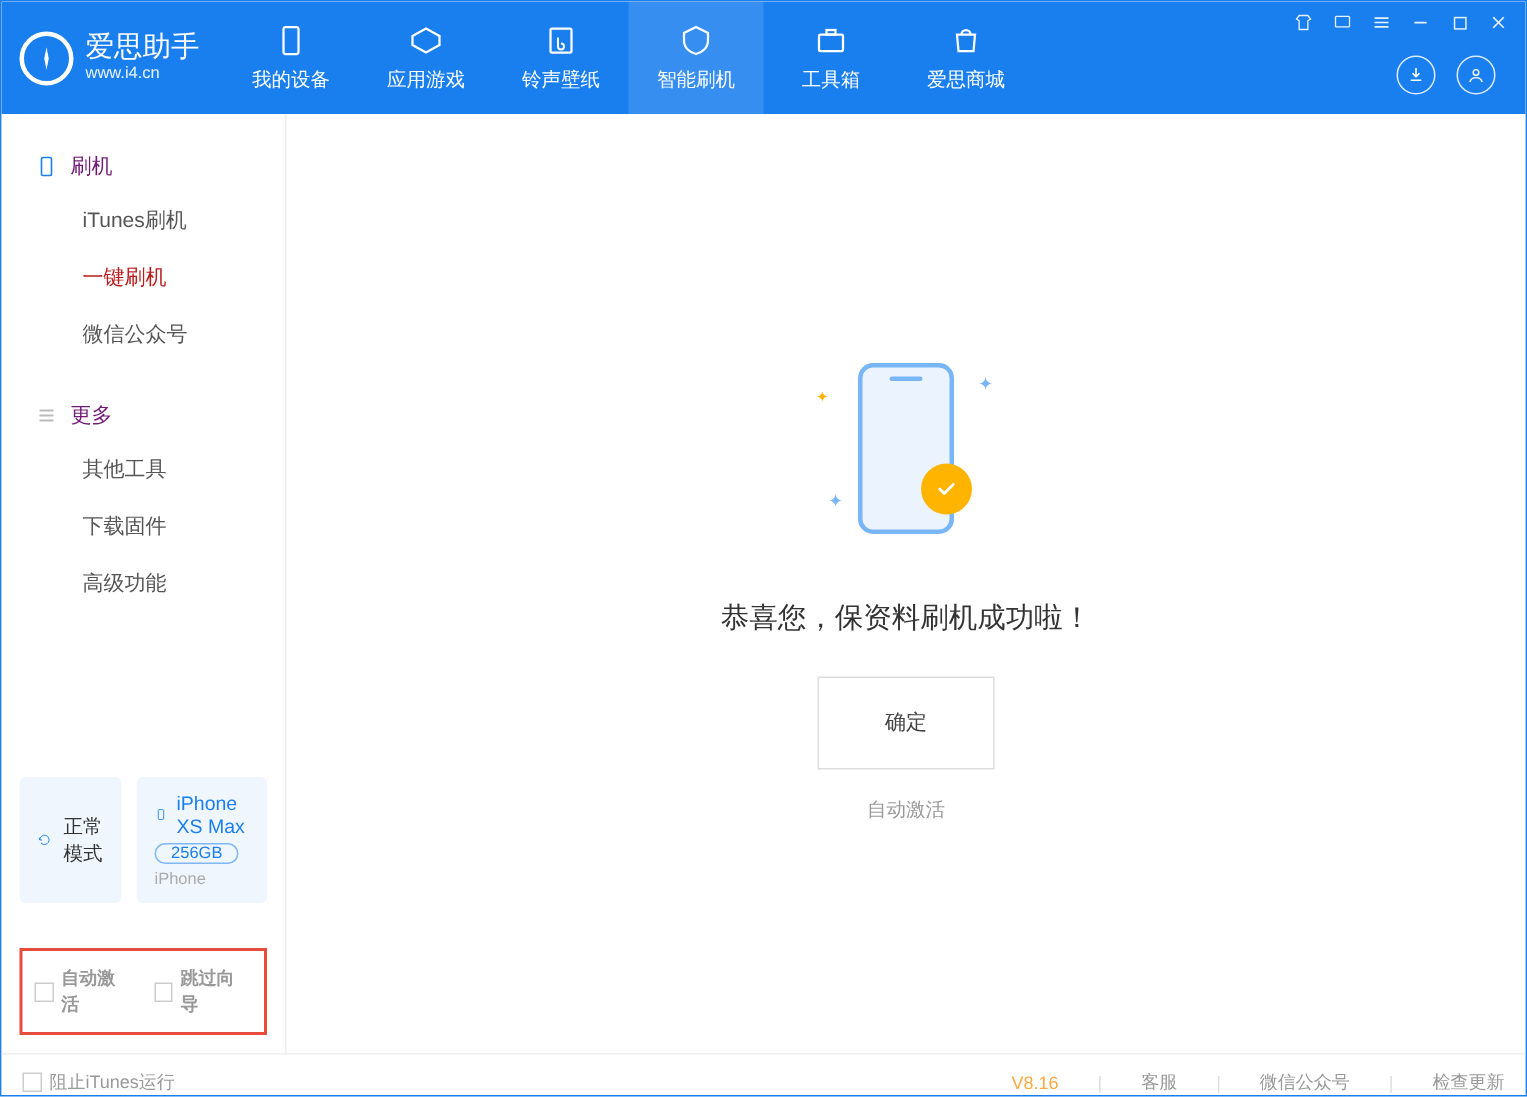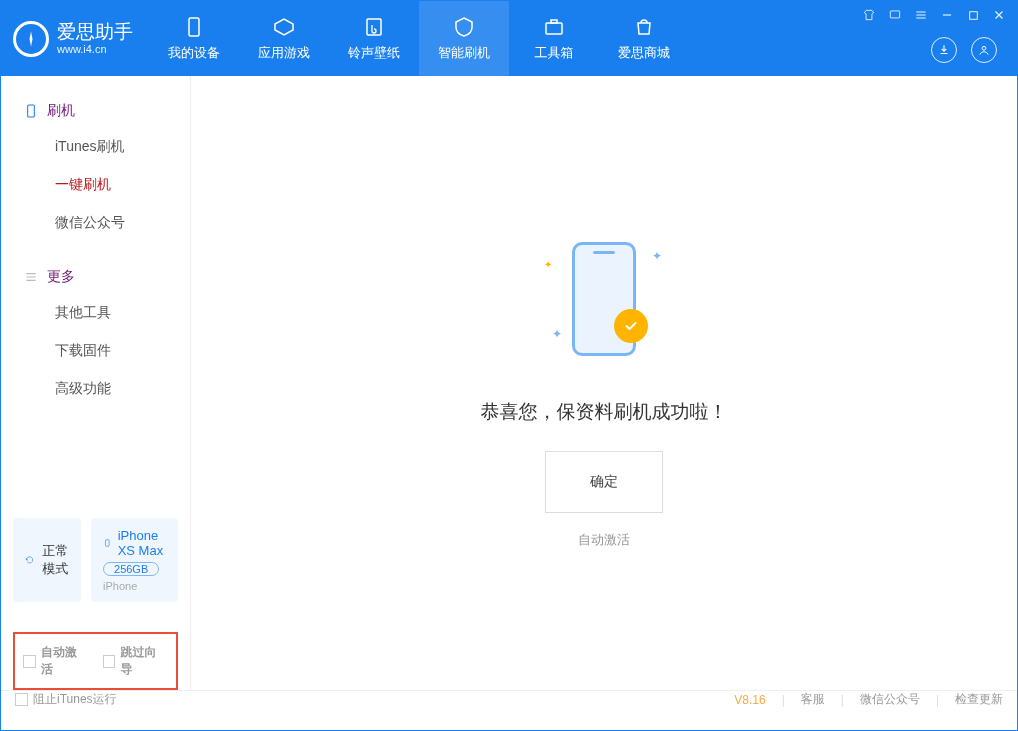--- a/index.html
+++ b/index.html
@@ -38,23 +38,23 @@
     .phone-body { width: 64px; height: 114px; border: 3px solid #78b6f8; border-radius: 10px; position: absolute; left: 50%; top: 50%; transform: translate(-50%,-50%); background: #eaf3fe; }
     .phone-notch { width: 22px; height: 3px; background: #78b6f8; border-radius: 2px; position: absolute; top: 6px; left: 50%; transform: translateX(-50%); }
     .phone-check { width: 34px; height: 34px; background: #ffb400; border-radius: 50%; position: absolute; right: 26px; bottom: 26px; display: flex; align-items: center; justify-content: center; }
     .sparkle { position: absolute; font-size: 12px; color: #78b6f8; }
     .sparkle.s1 { left: 10px; top: 30px; color: #ffb400; font-size: 10px; }
     .sparkle.s2 { right: 12px; top: 20px; }
     .sparkle.s3 { left: 18px; bottom: 28px; }
     .success-text { font-size: 19px; color: #333; margin-bottom: 26px; }
     .ok-btn { border: 1px solid #ddd; background: #fff; padding: 21px 44px; font-size: 14px; color: #444; cursor: pointer; margin-bottom: 18px; }
     .view-log { color: #999; font-size: 13px; cursor: pointer; }
-    .statusbar { position: absolute; bottom: 0; left: 0; right: 0; height: 40px; border-top: 1px solid #eee; display: flex; align-items: flex-start; padding: 0 14px; font-size: 12px; color: #999; background: #fff; }
+    .statusbar { position: absolute; bottom: 0; left: 0; right: 0; height: 28px; border-top: 1px solid #eee; display: flex; align-items: flex-end; padding: 0 14px; font-size: 12px; color: #999; background: #fff; }
     .sb-left { display: flex; align-items: center; gap: 6px; }
-    .sb-right { margin-left: auto; display: flex; align-items: center; gap: 16px; }
+    .sb-right { margin-left: auto; display: flex; align-items: center; gap: 26px; }
     .sb-version { color: #ffa940; }
     .sb-link { color: #999; cursor: pointer; }
     .sb-sep { color: #ddd; }
   </style>
 </head>
 <body>
 
 <div class="header">
   <div class="logo-block">
     <div class="logo-circle">

